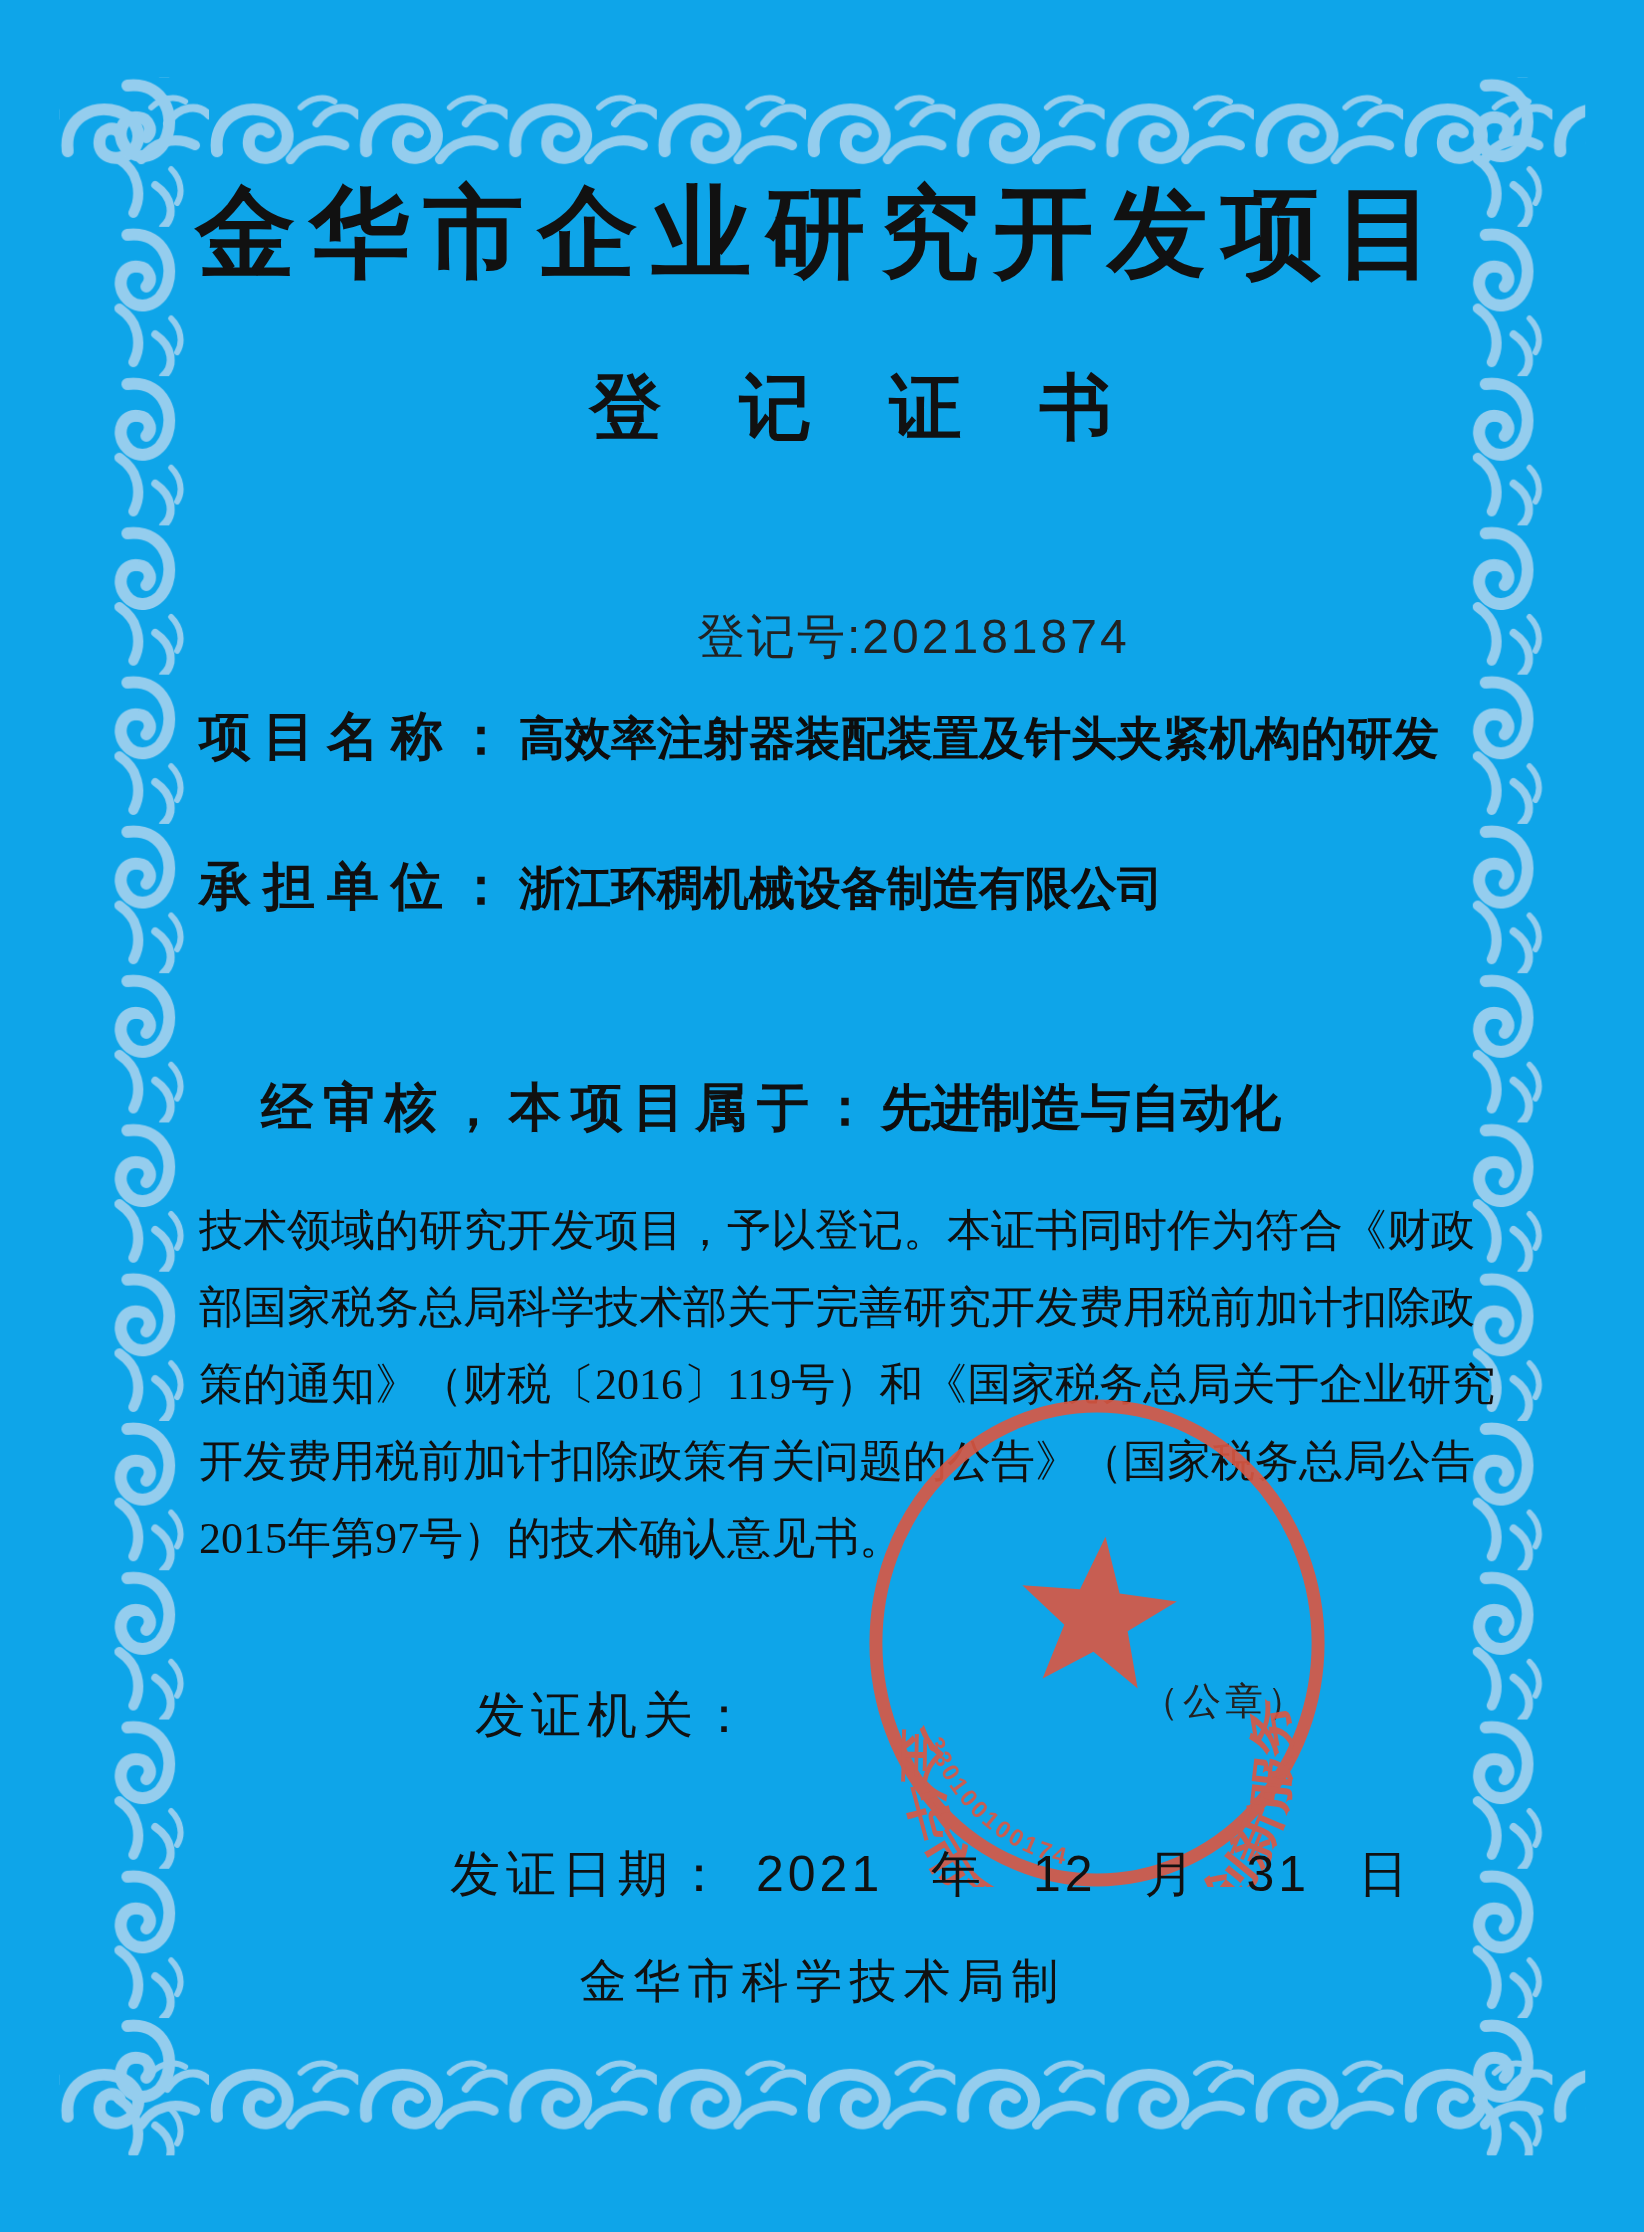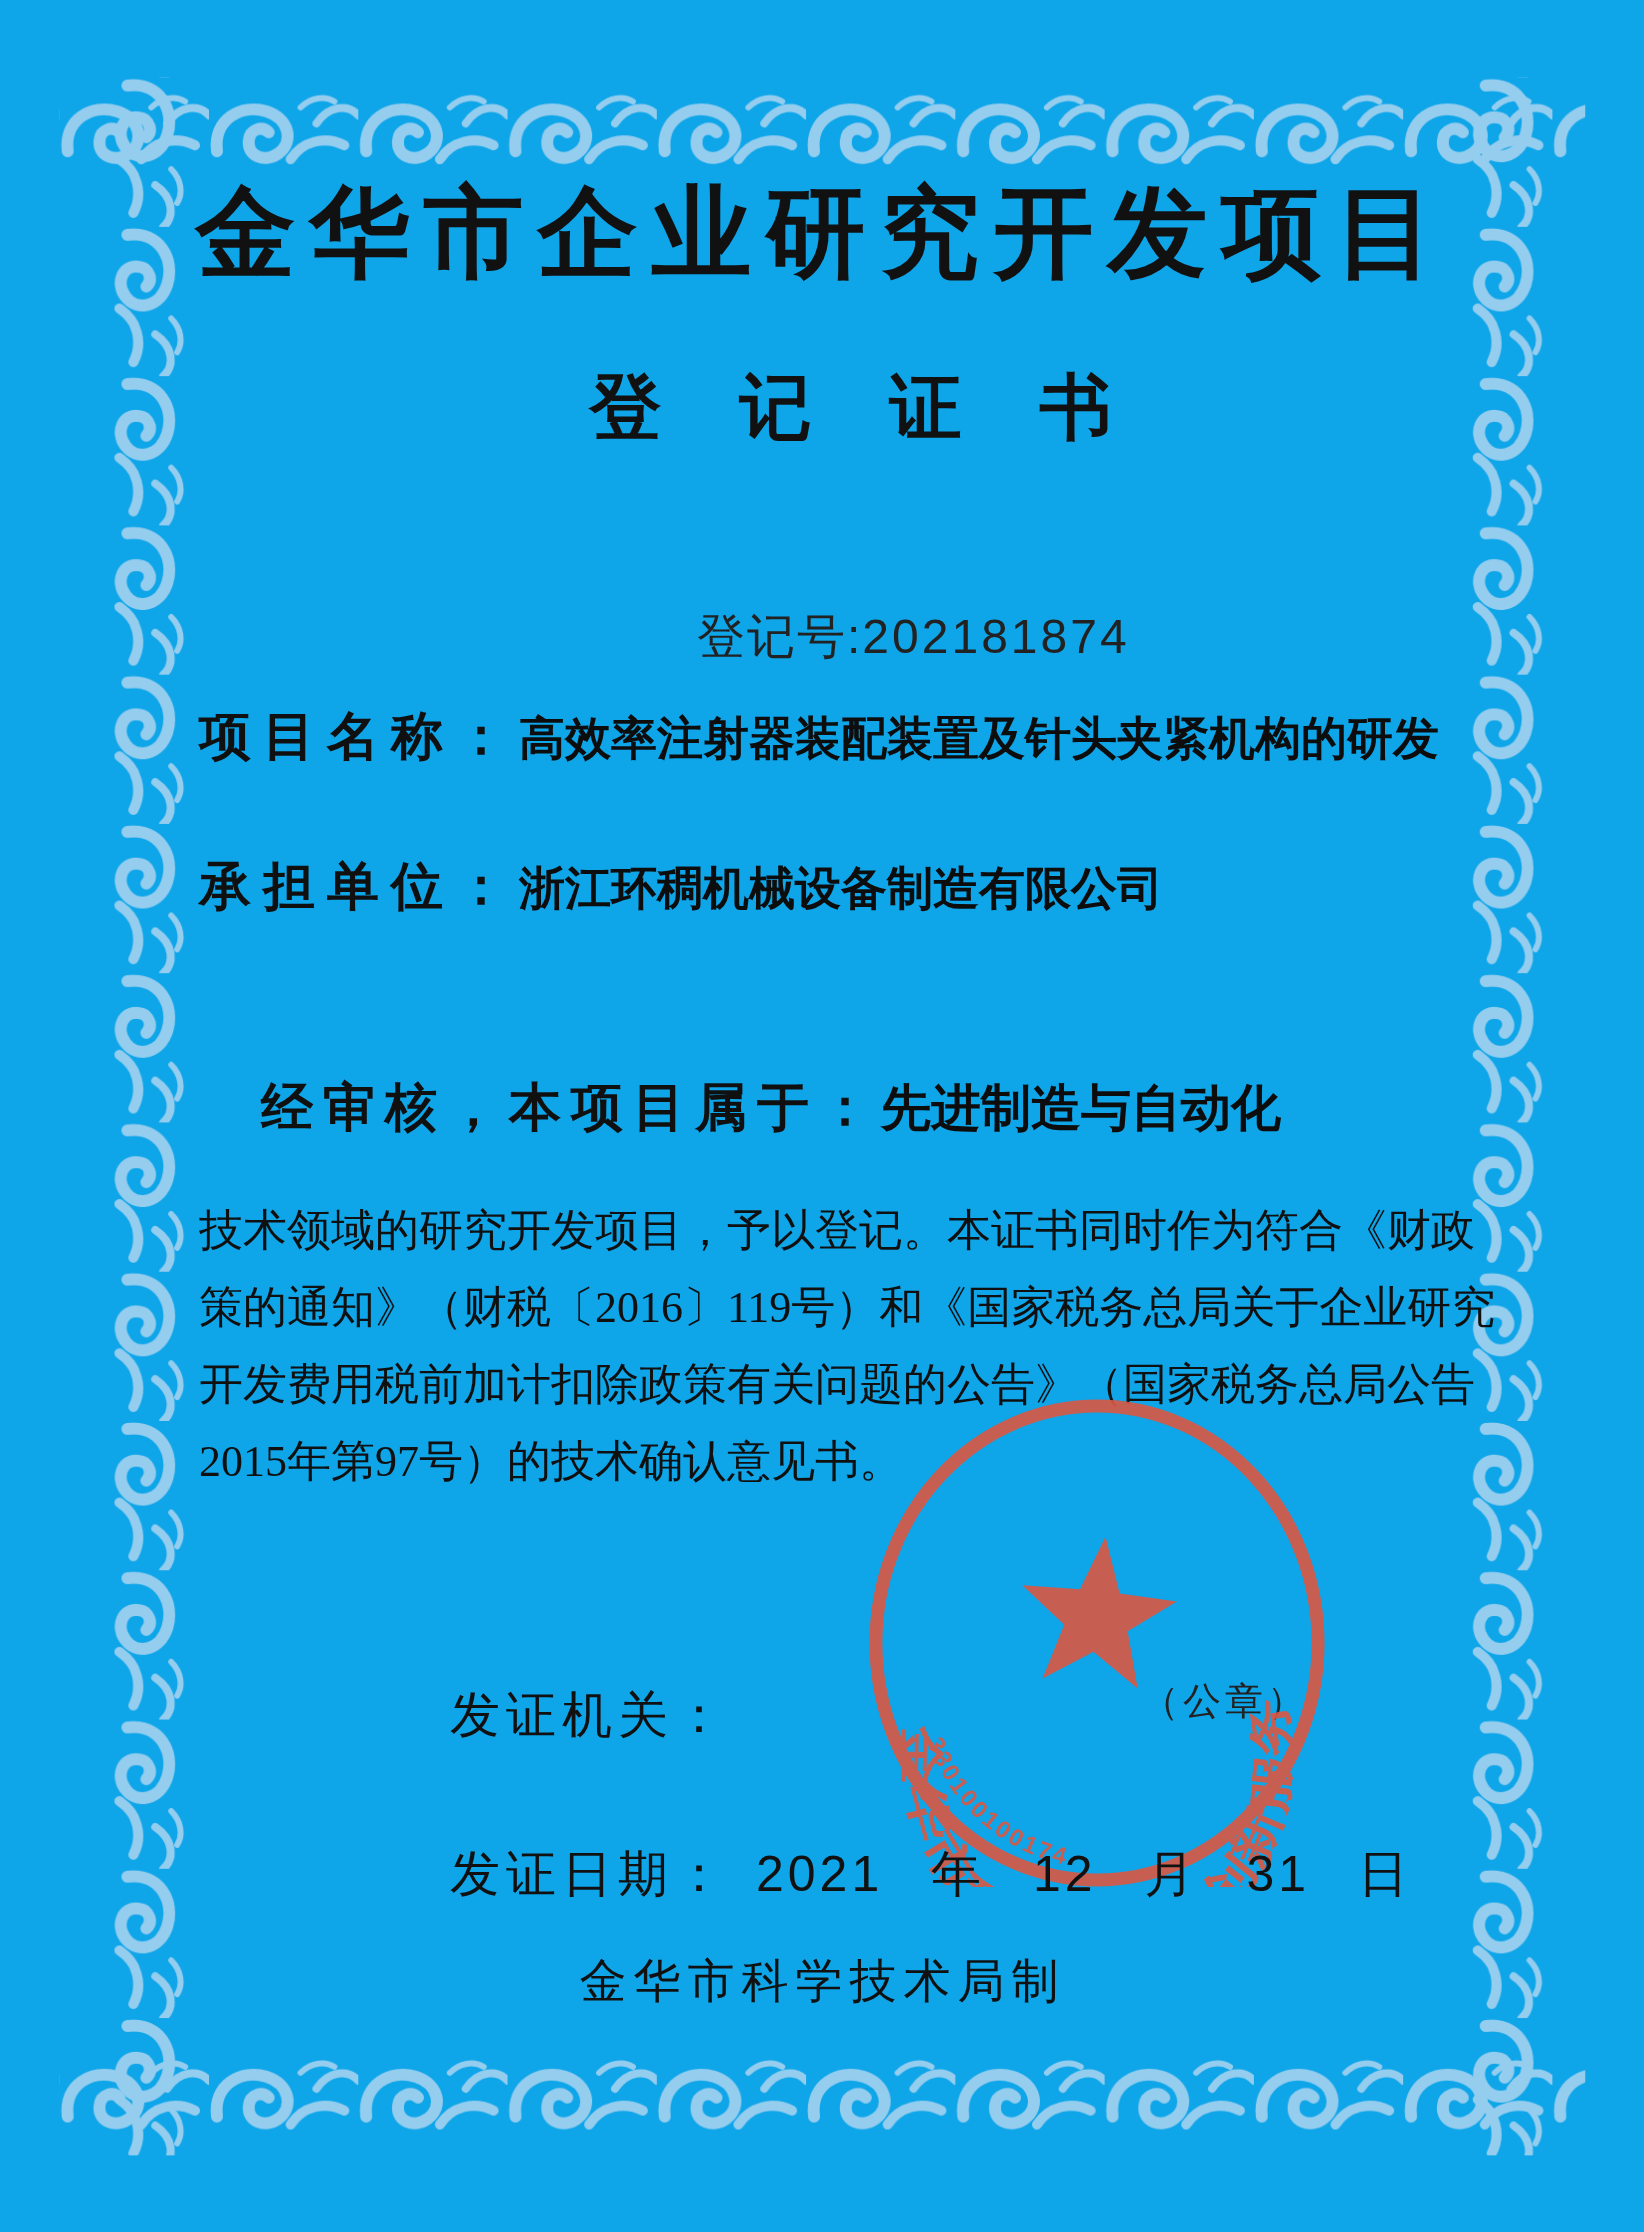--- a/index.html
+++ b/index.html
@@ -72,21 +72,21 @@
   }
   .body-line {
     width: 1027px; height: 77px; line-height: 77px;
     text-align: justify; text-align-last: justify;
     white-space: nowrap;
   }
   .body-line.last { text-align-last: left; }
 
   
   .issuing {
-    position: absolute; top: 1682px; left: 450px;
+    position: absolute; top: 1682px; left: 475px;
     font-size: 50px; letter-spacing: 6px; font-weight: 500; color: #111;
   }
   .seal-note {
     position: absolute; top: 1676px; left: 1141px;
     font-size: 38px; letter-spacing: 4px; color: #222;
   }
   .date-row {
     position: absolute; top: 1841px; left: 450px;
     font-size: 50px; color: #111; white-space: nowrap;
   }
@@ -149,20 +149,21 @@
   <div class="row row-undertaker">
     <span class="lbl">承担单位：</span><span class="val">浙江环稠机械设备制造有限公司</span>
   </div>
 
   <div class="row row-review">
     <span class="lbl">经审核，本项目属于：</span><span class="val">先进制造与自动化</span>
   </div>
 
   <div class="body-par">
     <div class="body-line">技术领域的研究开发项目，予以登记。本证书同时作为符合《财政</div>
+    <div class="body-line">部国家税务总局科学技术部关于完善研究开发费用税前加计扣除政</div>
     <div class="body-line">策的通知》（财税〔2016〕119号）和《国家税务总局关于企业研究</div>
     <div class="body-line">开发费用税前加计扣除政策有关问题的公告》（国家税务总局公告</div>
     <div class="body-line last">2015年第97号）的技术确认意见书。</div>
   </div>
 
   <div class="issuing">发证机关：</div>
 
   <div class="seal-note">（公章）</div>
 
   <svg class="seal" width="478" height="498" viewBox="0 0 480 500">

